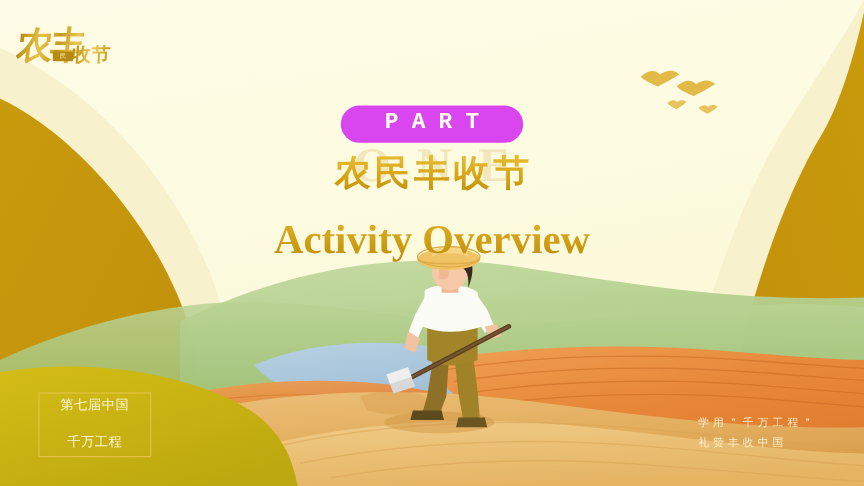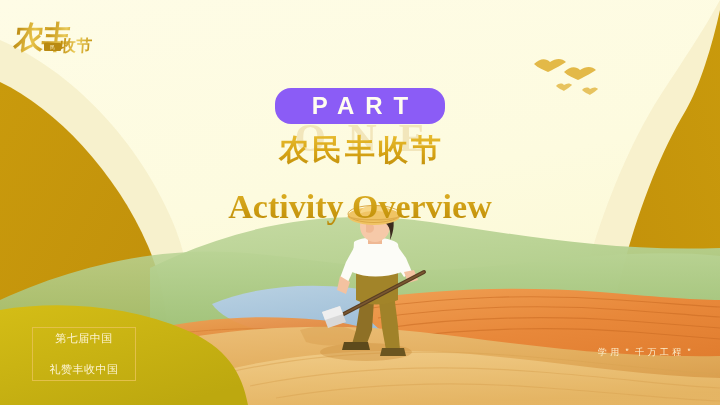--- a/index.html
+++ b/index.html
@@ -85,26 +85,26 @@
   #title-block {
     position: absolute;
     left: 0;
     top: 88px;
     width: 720px;
     text-align: center;
     z-index: 25;
   }
   #part-pill {
     display: inline-block;
-    background: #8b5cf6;
+    background: #d946ef;
     color: #fffdf0;
     border-radius: 16px;
     padding: 5px 26px 6px 26px;
-    font-family: Liberation Sans, sans-serif;
-    font-size: 24px;
+    font-family: Liberation Mono, monospace;
+    font-size: 19px;
     font-weight: bold;
     letter-spacing: 11px;
     text-indent: 11px;
     line-height: 1.05;
     position: relative;
     z-index: 3;
   }
   #one-ghost {
     position: absolute;
     left: 0;
@@ -150,21 +150,21 @@
     -webkit-text-fill-color: transparent;
     line-height: 1.2;
     z-index: 4;
   }
 
   
   #badge {
     position: absolute;
     left: 32px;
     top: 327px;
-    width: 104px;
+    width: 94px;
     height: 54px;
     border: 1px solid #e3c04a;
     box-sizing: border-box;
     z-index: 30;
     display: flex;
     flex-direction: column;
     align-items: center;
     justify-content: center;
     gap: 12px;
   }
@@ -173,21 +173,21 @@
     font-size: 11px;
     color: #fdf4d4;
     letter-spacing: 0.5px;
     line-height: 19px;
     white-space: nowrap;
   }
 
   
   #slogan {
     position: absolute;
-    right: 23px;
+    right: 39px;
     top: 344px;
     z-index: 30;
   }
   #slogan .slogan-line {
     font-family: "Liberation Sans", sans-serif;
     font-size: 9px;
     color: #fbefcd;
     letter-spacing: 3.4px;
     line-height: 17px;
     white-space: nowrap;
@@ -359,20 +359,21 @@
 
   <div id="title-block">
     <div id="one-ghost">ONE</div>
     <div id="part-pill">PART</div>
     <div id="title-cn">农民丰收节</div>
     <div id="title-en">Activity Overview</div>
   </div>
 
   <div id="badge">
     <div class="badge-line">第七届中国</div>
-    <div class="badge-line">礼赞丰收中国</div>
+    <div class="badge-line">千万工程</div>
   </div>
 
   <div id="slogan">
     <div class="slogan-line">学用＂千万工程＂</div>
+    <div class="slogan-line">礼赞丰收中国</div>
   </div>
 
 </div>
 
 </body></html>

